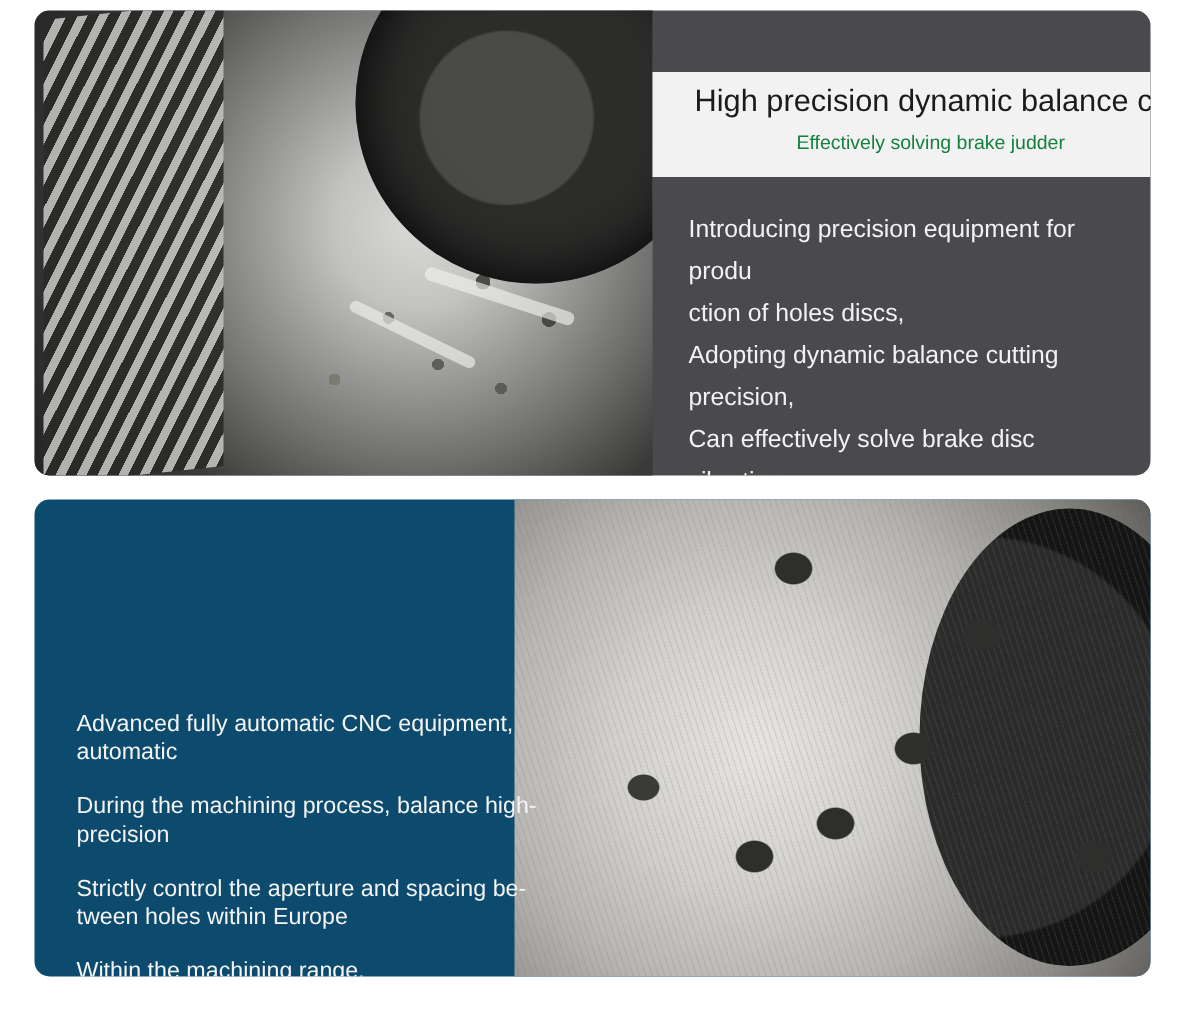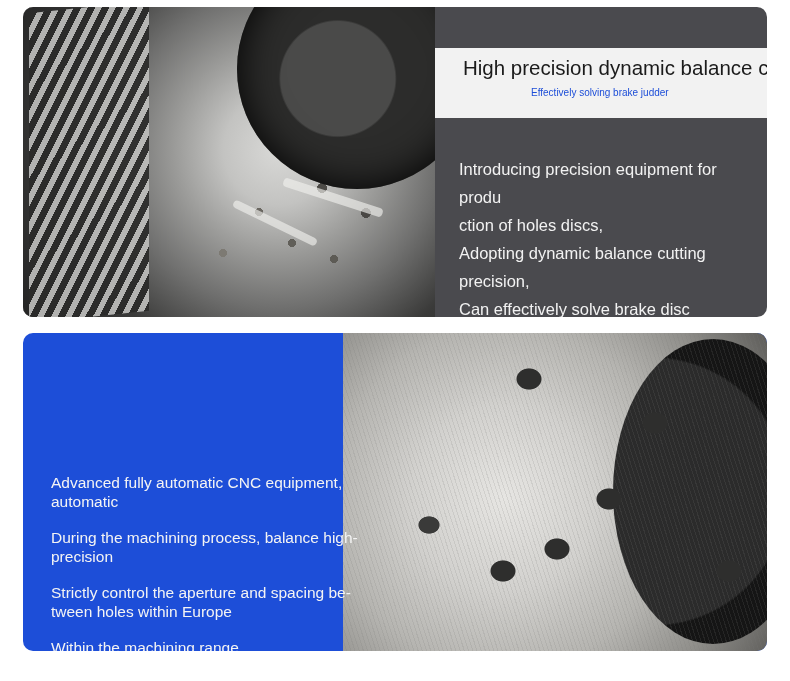--- a/index.html
+++ b/index.html
@@ -31,21 +31,21 @@
     top: 7px;
     width: 744px;
     height: 310px;
     background: #4a4a4e;
   }
   .panel-two {
     left: 23px;
     top: 333px;
     width: 744px;
     height: 318px;
-    background: #1d4ed8;
+    background: #0c4a6e;
   }
 
   
   .photo {
     position: absolute;
     overflow: hidden;
   }
   .photo-one {
     left: 0;
     top: 0;
@@ -166,33 +166,32 @@
     left: 28px;
     top: 8px;
     font-size: 20.5px;
     color: #1b1b1b;
     white-space: nowrap;
   }
   .subtitle-one {
     position: absolute;
     left: 96px;
     top: 39px;
-    font-size: 10px;
-    color: #1d4ed8;
+    font-size: 13px;
+    color: #15803d;
     white-space: nowrap;
   }
   .body-one {
     position: absolute;
     left: 436px;
     top: 132px;
     width: 300px;
     color: #f2f2f2;
     font-size: 16.5px;
     line-height: 28px;
-    margin-top: 16px;
   }
   .body-one p { margin: 0; }
   .body-two {
     position: absolute;
     left: 28px;
     top: 140px;
     width: 312px;
     color: #f4f4f4;
     font-size: 15.5px;
     line-height: 19px;

